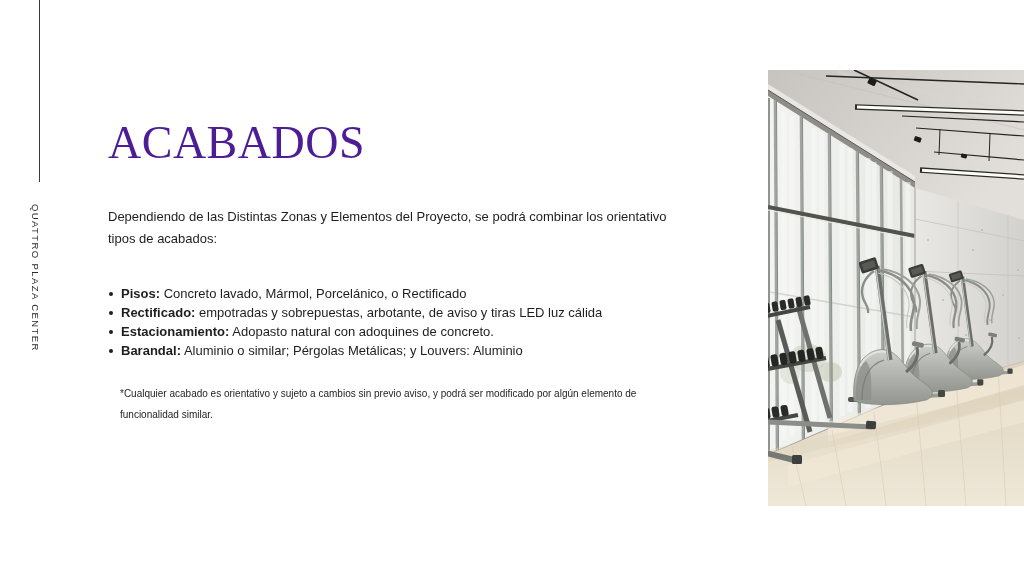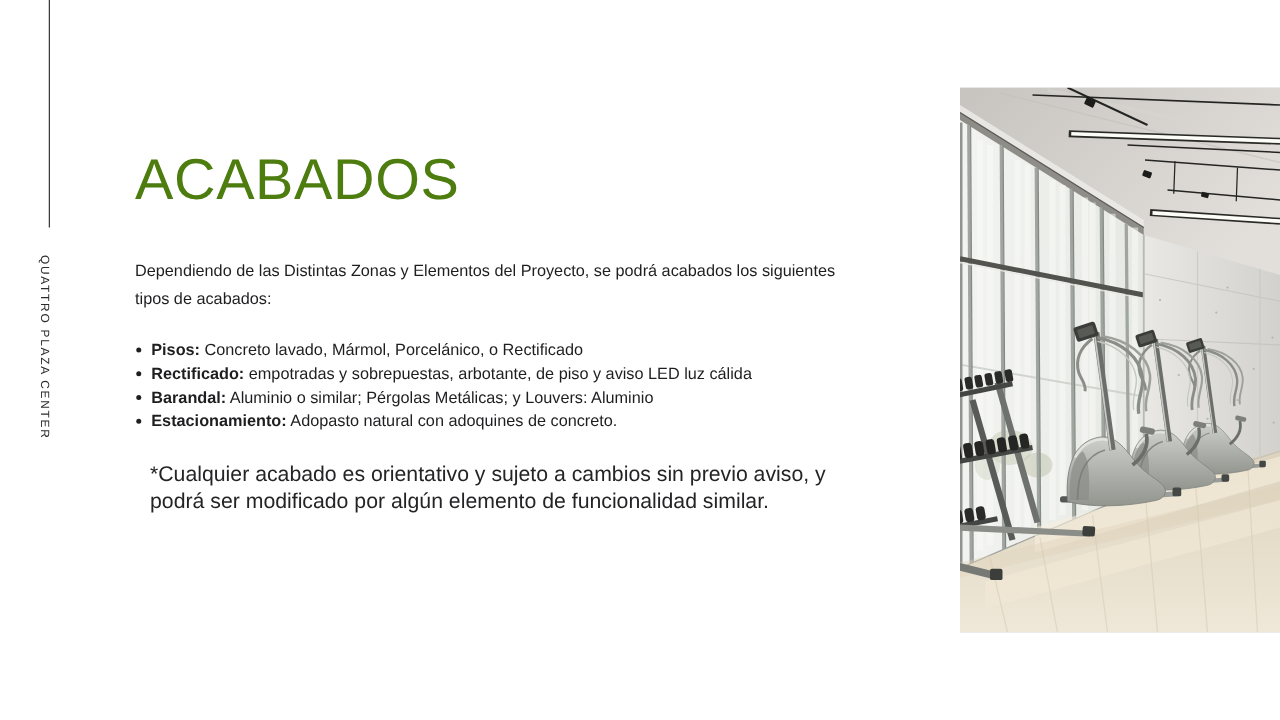--- a/index.html
+++ b/index.html
@@ -13,61 +13,61 @@
   .brand-vert{
     position:absolute;left:30px;top:204px;
     writing-mode:vertical-rl;
     font-size:9.5px;letter-spacing:1.4px;color:#2b2b2d;
     white-space:nowrap;
   }
   
   .content{position:absolute;left:108px;top:0;width:600px;}
   .title{
     margin:118px 0 0 0;font-size:46px;line-height:50px;font-weight:500;
-    letter-spacing:0.5px;color:#4d7c0f;
+    letter-spacing:0.5px;color:#4c1d95;font-family:Liberation Serif, serif;
   }
   .intro{margin:38px 0 0 0;font-size:13px;line-height:21.5px;width:566px;color:#1e1e20;}
-  .blist{list-style:none;margin:21px 0 0 0;padding:0;}
+  .blist{list-style:none;margin:35px 0 0 0;padding:0;}
   .blist li{
     position:relative;padding-left:13px;font-size:13px;line-height:19px;
     white-space:nowrap;color:#1e1e20;
   }
   .dot{
     position:absolute;left:1px;top:7.5px;width:4px;height:4px;border-radius:50%;
     background:#1e1e20;
   }
   .blab{font-weight:700;}
   .footnote{
-    margin:23px 0 0 12px;font-size:17px;line-height:21px;width:570px;color:#242426;
+    margin:23px 0 0 12px;font-size:10px;line-height:21px;width:570px;color:#242426;
   }
   
   .photo{
     position:absolute;left:768px;top:70px;width:256px;height:436px;overflow:hidden;
     background:#d9d7d3;
   }
   .photo svg{display:block;}
 </style>
 </head>
 <body>
 
 <div class="slide">
 
   <div class="side-rule"></div>
   <div class="brand-vert">QUATTRO PLAZA CENTER</div>
 
   <div class="content">
     <h1 class="title">ACABADOS</h1>
 
-    <p class="intro">Dependiendo de las Distintas Zonas y Elementos del Proyecto, se podrá acabados los siguientes tipos de acabados:</p>
+    <p class="intro">Dependiendo de las Distintas Zonas y Elementos del Proyecto, se podrá combinar los orientativo tipos de acabados:</p>
 
     <ul class="blist">
       <li><span class="dot"></span><span class="blab">Pisos:</span> <span>Concreto lavado, Mármol, Porcelánico, o Rectificado</span></li>
-      <li><span class="dot"></span><span class="blab">Rectificado:</span> <span>empotradas y sobrepuestas, arbotante, de piso y aviso LED luz cálida</span></li>
+      <li><span class="dot"></span><span class="blab">Rectificado:</span> <span>empotradas y sobrepuestas, arbotante, de aviso y tiras LED luz cálida</span></li>
+      <li><span class="dot"></span><span class="blab">Estacionamiento:</span> <span>Adopasto natural con adoquines de concreto.</span></li>
       <li><span class="dot"></span><span class="blab">Barandal:</span> <span>Aluminio o similar; Pérgolas Metálicas; y Louvers: Aluminio</span></li>
-      <li><span class="dot"></span><span class="blab">Estacionamiento:</span> <span>Adopasto natural con adoquines de concreto.</span></li>
     </ul>
 
     <p class="footnote">*Cualquier acabado es orientativo y sujeto a cambios sin previo aviso, y podrá ser modificado por algún elemento de funcionalidad similar.</p>
   </div>
 
   <div class="photo">
     <svg width="256" height="436" viewBox="0 0 256 436" xmlns="http://www.w3.org/2000/svg">
       <defs>
         <linearGradient id="gCeil" x1="0" y1="0" x2="1" y2="0.6">
           <stop offset="0" stop-color="#c7c4bf"></stop>

